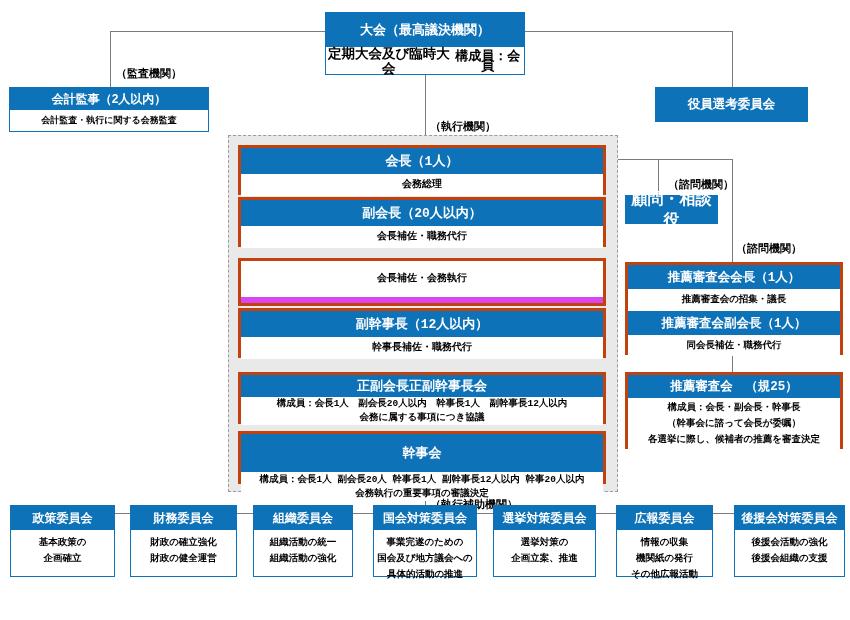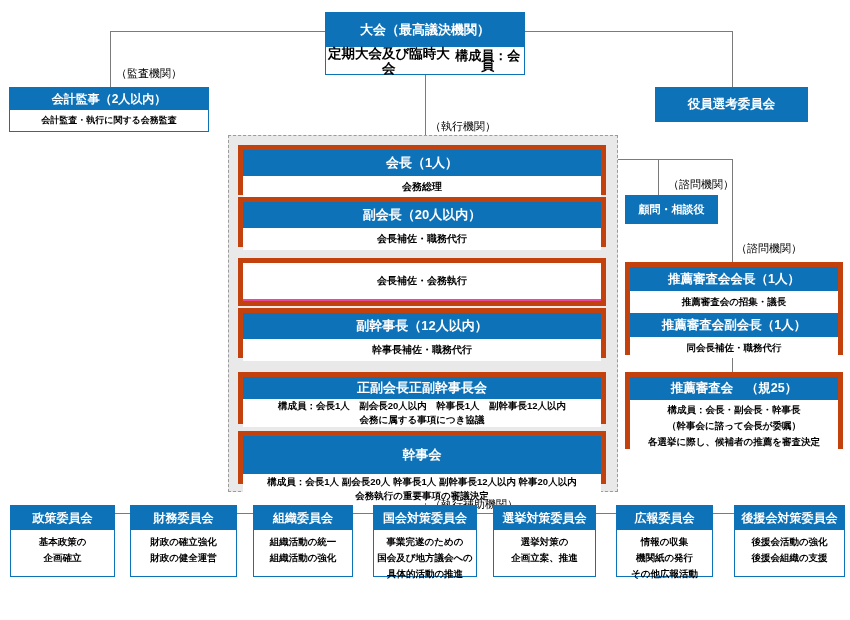--- a/index.html
+++ b/index.html
@@ -1,27 +1,27 @@
 <!DOCTYPE html>
 <html><head>
 <meta charset="utf-8">
 <style>
   html,body{margin:0;padding:0;background:#fff;}
   body{width:850px;height:620px;position:relative;font-family:"Liberation Sans","DejaVu Sans",sans-serif;color:#000;}
   .canvas{position:absolute;inset:0;width:850px;height:620px;}
   .hline,.vline{position:absolute;background:#7b7b7b;}
   .hline{height:1px;}
   .vline{width:1px;}
-  .label{position:absolute;font-weight:normal;font-size:11px;color:#000;white-space:nowrap;}
+  .label{position:absolute;font-weight:bold;font-size:11px;color:#000;white-space:nowrap;}
   .box{position:absolute;box-sizing:border-box;border:1px solid #0d72b8;background:#fff;text-align:center;}
   .bluebox{position:absolute;box-sizing:border-box;background:#0d72b8;color:#fff;font-weight:bold;display:flex;align-items:center;justify-content:center;text-align:center;}
   .hdr{background:#0d72b8;color:#ffffff;font-weight:bold;display:flex;align-items:center;justify-content:center;white-space:nowrap;}
   .bd{display:flex;flex-direction:row;align-items:center;justify-content:center;font-weight:bold;color:#000;background:#fff;}
   .panel{position:absolute;box-sizing:border-box;background:#e9e9e9;border:1px dashed #9b9b9b;}
-  .unit{position:absolute;box-sizing:border-box;border:5px solid #c2410c;background:#ec4899;text-align:center;}
+  .unit{position:absolute;box-sizing:border-box;border:3px solid #c2410c;background:#d946ef;text-align:center;font-family:Liberation Mono, monospace;}
   .u-hdr{background:#0d72b8;color:#fff;font-weight:bold;font-size:13px;display:flex;align-items:center;justify-content:center;}
   .u-bd{font-size:10px;font-weight:bold;display:flex;flex-direction:column;align-items:center;justify-content:center;line-height:14px;background:#fff;}
   .cbox{position:absolute;top:505px;height:72px;box-sizing:border-box;border:1px solid #0d72b8;background:#fff;text-align:center;}
   .chdr{background:#0d72b8;color:#fff;font-weight:bold;font-size:12px;height:24px;display:flex;align-items:center;justify-content:center;white-space:nowrap;}
   .cbody{font-size:9.5px;font-weight:bold;line-height:16px;padding-top:4px;}
   .nowrap{white-space:nowrap;}
 </style>
 </head>
 <body>
 
@@ -89,21 +89,21 @@
   </div>
   <div class="unit" style="left:238px;top:431px;width:368px;height:53px">
     <div class="u-hdr" style="height:38px">幹事会</div>
     <div class="u-bd" style="height:29px;font-size:9.5px">
       <div class="nowrap">構成員：会長1人 副会長20人 幹事長1人 副幹事長12人以内 幹事20人以内</div>
       <div class="nowrap">会務執行の重要事項の審議決定</div>
     </div>
   </div>
 
   <div class="label" style="left:668px;top:177px">（諮問機関）</div>
-  <div class="bluebox" style="left:625px;top:195px;width:93px;height:29px;font-size:11px">顧問・相談役</div>
+  <div class="bluebox" style="left:625px;top:195px;width:93px;height:29px;font-size:16px">顧問・相談役</div>
 
   <div class="label" style="left:736px;top:241px">（諮問機関）</div>
   <div class="unit" style="left:625px;top:262px;width:218px;height:93px">
     <div class="u-hdr" style="height:24px;font-size:12.5px">推薦審査会会長（1人）</div>
     <div class="u-bd" style="height:22px;font-size:9.5px">推薦審査会の招集・議長</div>
     <div class="u-hdr" style="height:24px;font-size:12.5px">推薦審査会副会長（1人）</div>
     <div class="u-bd" style="height:21px;font-size:9.5px">同会長補佐・職務代行</div>
   </div>
 
   <div class="unit" style="left:625px;top:372px;width:218px;height:77px">

